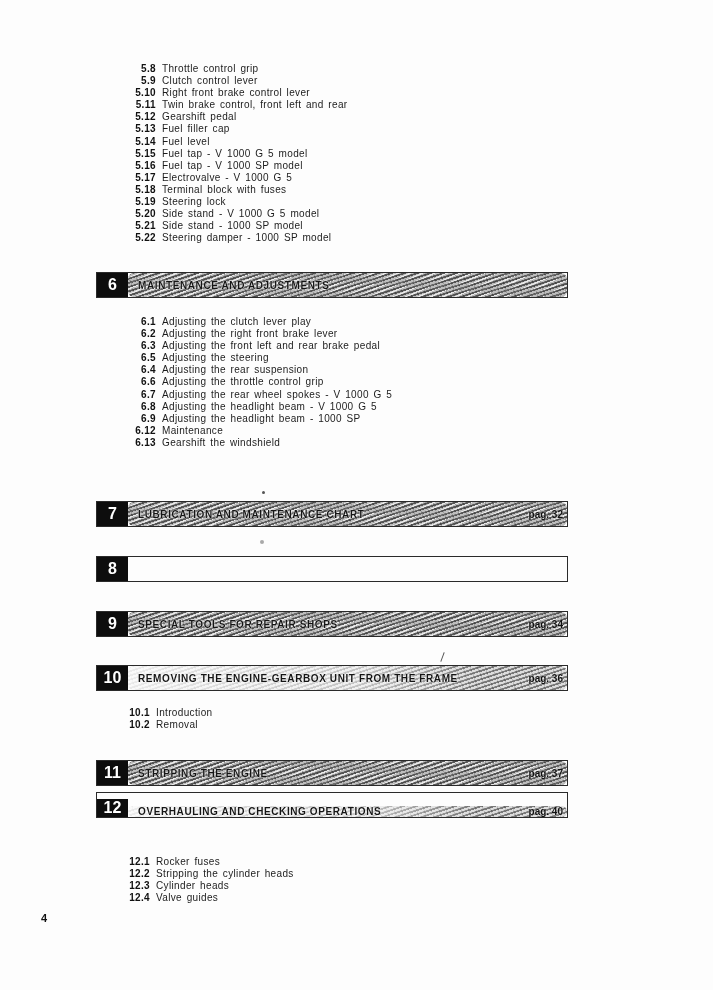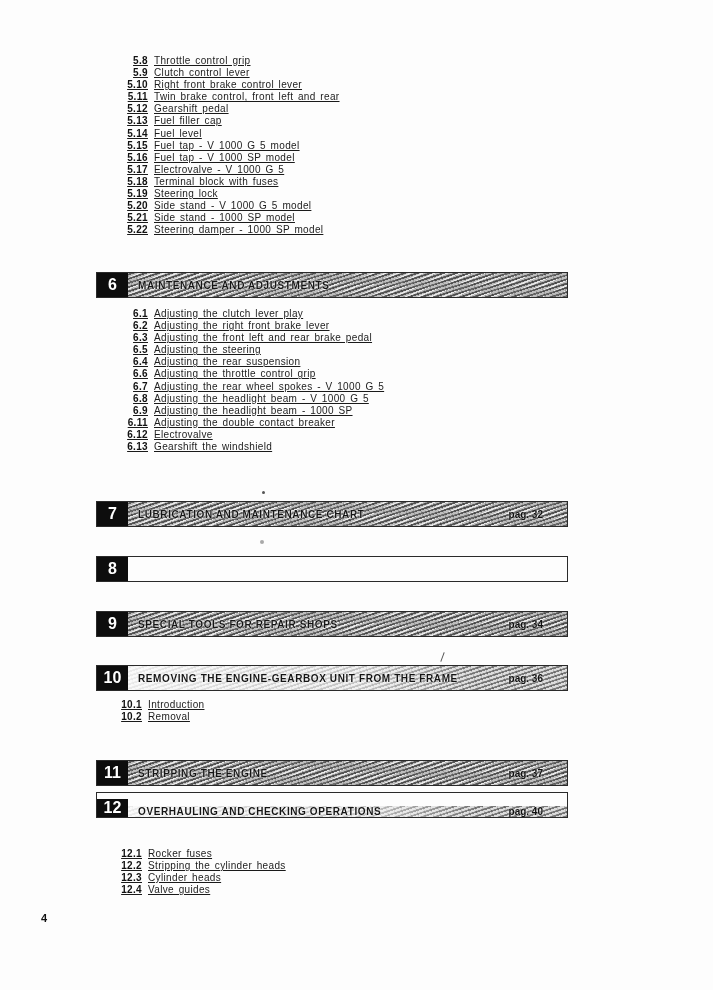--- a/index.html
+++ b/index.html
@@ -16,24 +16,23 @@
       color: #1a1a1a;
     }
     .page {
       position: absolute;
       left: 0; top: 0;
       width: 713px; height: 990px;
       background: #fdfdfd;
     }
     .toc-list {
       position: absolute;
-      margin: 0;
+      margin: 8px;
       padding: 0;
       list-style: none;
-      text-decoration: underline;
     }
     .toc-item {
       display: flex;
       align-items: baseline;
       height: 12.1px;
       font-size: 10px;
       line-height: 12px;
       letter-spacing: 0.35px;
       white-space: nowrap;
     }
@@ -70,26 +69,27 @@
       align-items: center;
       justify-content: center;
       flex: none;
     }
     .banner-body {
       flex: 1;
       position: relative;
       display: flex;
       align-items: center;
       justify-content: space-between;
-      padding: 0 24px 0 10px;
+      padding: 0 4px 0 10px;
       background-color: #bdbdbd;
       background-image:
         repeating-linear-gradient(-18deg, rgba(0,0,0,0.55) 0px, rgba(0,0,0,0.55) 1.5px, rgba(255,255,255,0.0) 2px, rgba(255,255,255,0.0) 4px),
         repeating-linear-gradient(-24deg, rgba(255,255,255,0.7) 0px, rgba(255,255,255,0.7) 1px, rgba(0,0,0,0) 1.5px, rgba(0,0,0,0) 5px),
         repeating-linear-gradient(70deg, rgba(0,0,0,0.18) 0px, rgba(0,0,0,0.18) 1px, rgba(0,0,0,0) 1px, rgba(0,0,0,0) 7px);
+      border-radius: 6px;
     }
     .banner-body.light {
       background-color: #dcdcdc;
       background-image:
         linear-gradient(90deg, rgba(255,255,255,0.85) 0%, rgba(255,255,255,0.55) 55%, rgba(255,255,255,0.0) 80%),
         repeating-linear-gradient(-18deg, rgba(0,0,0,0.45) 0px, rgba(0,0,0,0.45) 1.5px, rgba(255,255,255,0.0) 2px, rgba(255,255,255,0.0) 4px),
         repeating-linear-gradient(70deg, rgba(0,0,0,0.15) 0px, rgba(0,0,0,0.15) 1px, rgba(0,0,0,0) 1px, rgba(0,0,0,0) 7px);
     }
     .banner-title {
       font-size: 10px;
@@ -227,26 +227,22 @@
       </li>
     <li class="toc-item">
         <span class="toc-num">6.8</span>
         <span class="toc-text">Adjusting  the  headlight  beam - V 1000  G 5</span>
       </li>
     <li class="toc-item">
         <span class="toc-num">6.9</span>
         <span class="toc-text">Adjusting  the  headlight  beam - 1000  SP</span>
       </li>
     <li class="toc-item">
-        <span class="toc-num">6.11</span>
-        <span class="toc-text">Adjusting  the  double  contact  breaker</span>
-      </li>
-    <li class="toc-item">
         <span class="toc-num">6.12</span>
-        <span class="toc-text">Electrovalve</span>
+        <span class="toc-text">Maintenance</span>
       </li>
     <li class="toc-item">
         <span class="toc-num">6.13</span>
         <span class="toc-text">Gearshift  the  windshield</span>
       </li>
   </ul>
 
   <div class="banner" style="top:501px;">
     <div class="banner-num">7</div>
     <div class="banner-body">

